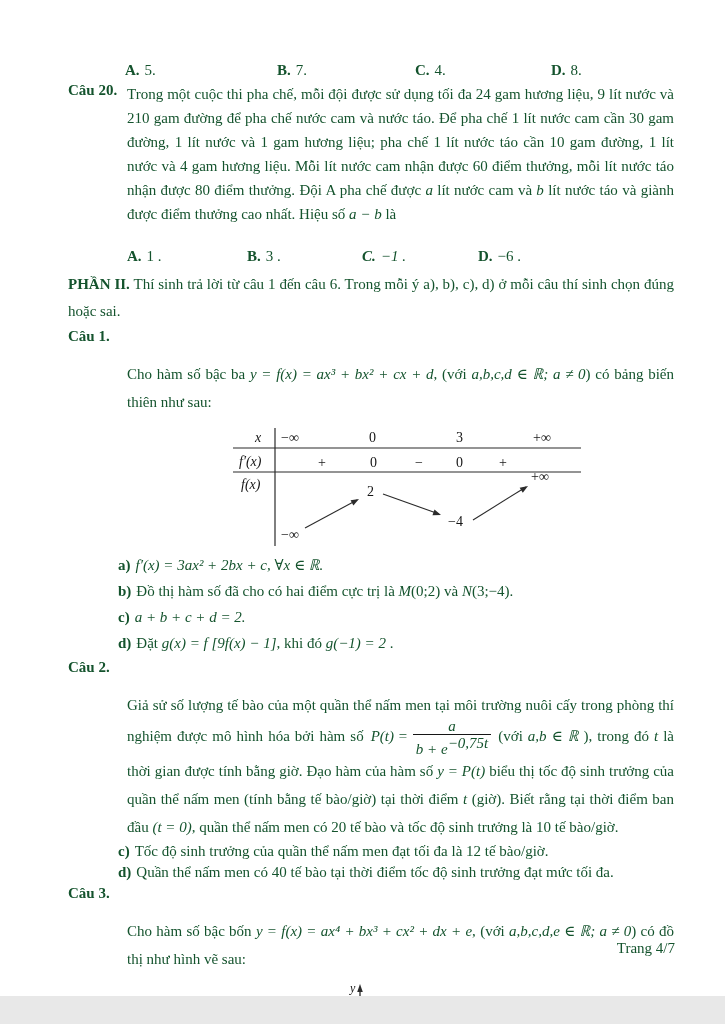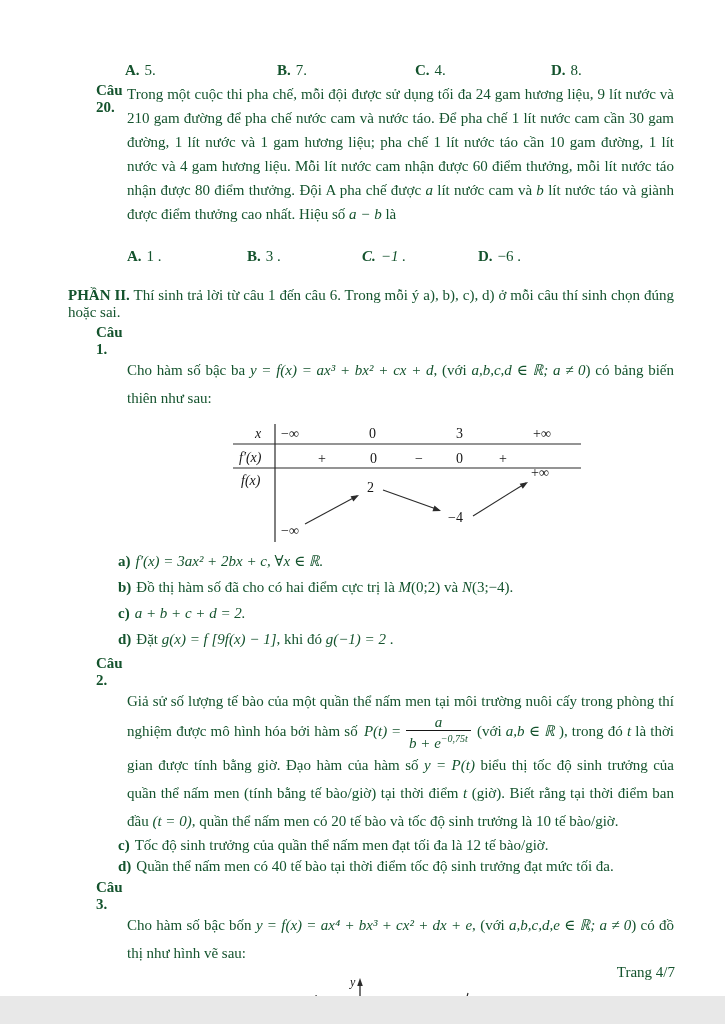--- a/index.html
+++ b/index.html
@@ -18,46 +18,46 @@
   .ans-row.prev .ans-item:nth-child(1){width:152px;}
   .ans-row.prev .ans-item:nth-child(2){width:138px;}
   .ans-row.prev .ans-item:nth-child(3){width:136px;}
   .ans-row.q20{margin-top:22px;}
   .ans-row.q20 .ans-item:nth-child(1){width:120px;}
   .ans-row.q20 .ans-item:nth-child(2){width:115px;}
   .ans-row.q20 .ans-item:nth-child(3){width:116px;font-style:italic;}
 
   
   .q{display:grid;grid-template-columns:59px 1fr;margin-top:3px;}
-  .q-label{font-weight:bold;margin-left:28px;}
+  .q-label{font-weight:bold;}
   .q-body-text{line-height:24px;text-align:justify;}
   .q-intro{line-height:28px;text-align:justify;margin-top:32px;}
-  .phan2{margin-top:22px;line-height:17px;text-align:justify;}
+  .phan2{margin-top:6px;line-height:27px;text-align:justify;}
 
   .opt{margin-left:-9px;}
   .opt .opt-label{font-weight:bold;margin-right:5px;}
   .opts-c1 .opt{line-height:26px;}
   .opts-c2 .opt{line-height:20.5px;}
   .opt-c3{margin-left:-9px;line-height:26px;margin-top:4px;}
 
   
   .frac-wrap{white-space:nowrap;display:inline-block;vertical-align:middle;margin:0 2px;}
   .frac{display:inline-block;vertical-align:middle;text-align:center;margin-left:5px;}
   .frac .num{display:block;line-height:15px;padding:0 3px;}
   .frac .den{display:block;line-height:16px;border-top:1px solid #161616;padding:0 3px;}
-  .frac .exp{font-size:10px;}
+  .frac .exp{font-size:15px;}
 
   
   .vtable{margin:12px 0 6px 106px;display:block;}
   .graph{margin:6px 0 2px 170px;display:block;}
   svg text{font-family:"Liberation Serif","DejaVu Serif",serif;fill:#161616;}
   svg .it{font-style:italic;}
   svg line,svg path.curve{stroke:#2b2b2b;fill:none;}
 
-  .footer{position:absolute;right:50px;top:964px;font-size:15px;}
+  .footer{position:absolute;right:50px;top:940px;font-size:15px;}
 </style>
 </head>
 <body>
 
 <div class="page">
   <div class="content">
 
     <div class="ans-row prev">
       <span class="ans-item"><span class="ans-letter">A.</span><span>5.</span></span>
       <span class="ans-item"><span class="ans-letter">B.</span><span>7.</span></span>

